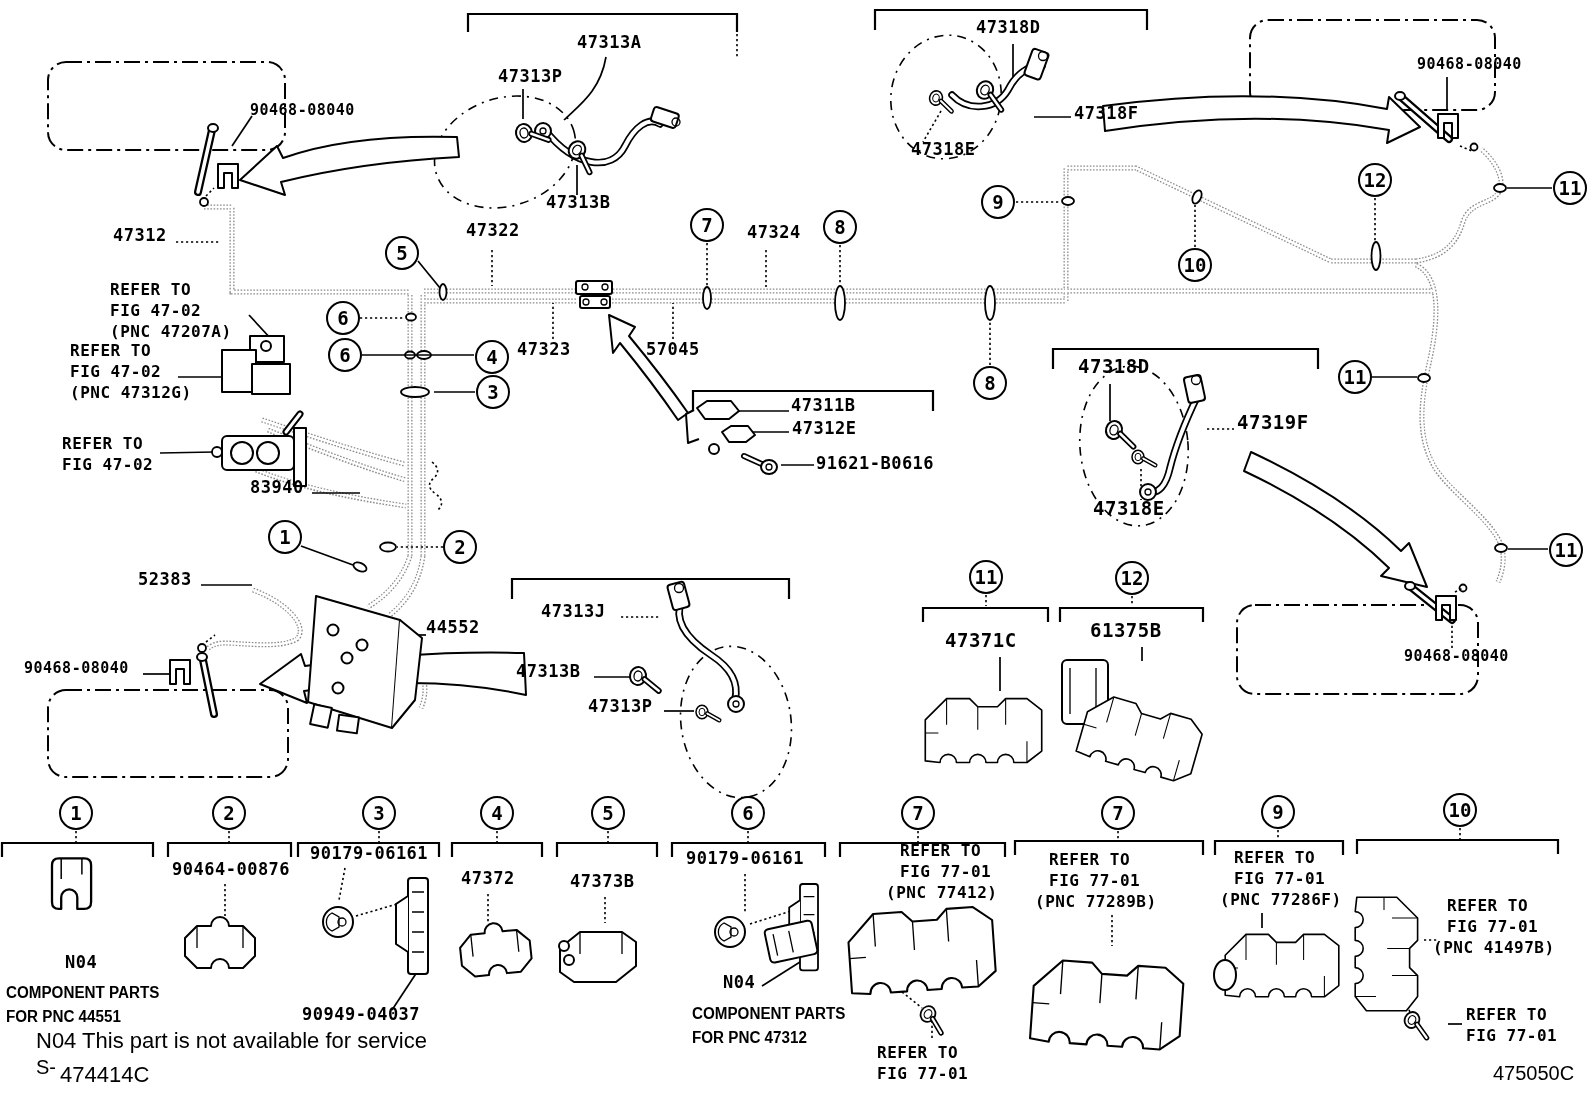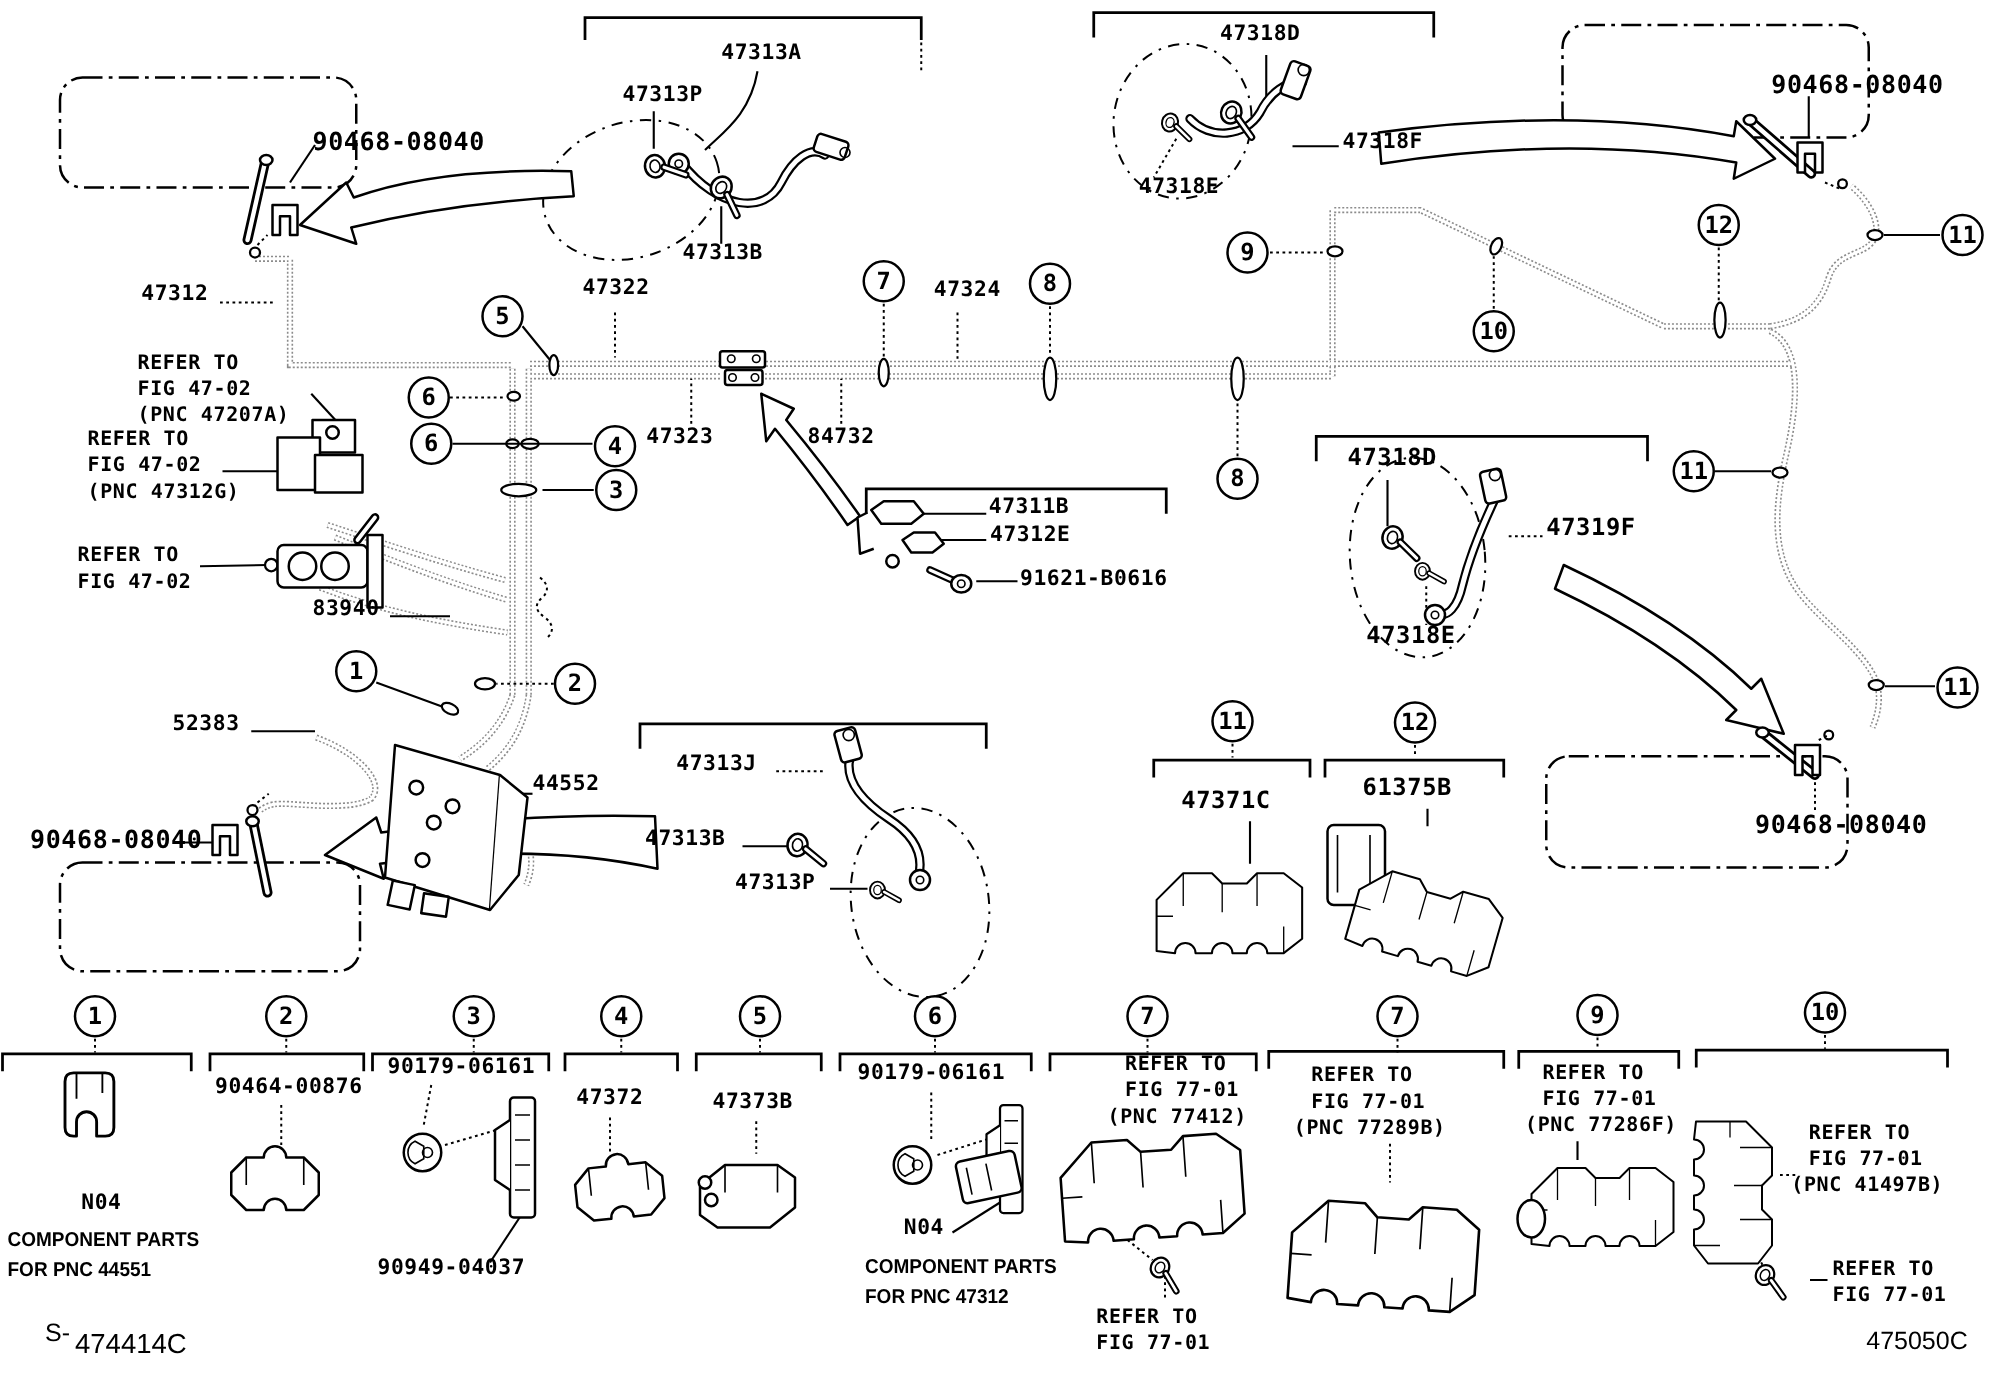--- a/index.html
+++ b/index.html
@@ -1,21 +1,21 @@
 <!DOCTYPE html>
 <html><head>
 <meta charset="utf-8">
 <style>
   html,body{margin:0;padding:0;background:#fff}
   #stage{position:relative;width:1592px;height:1099px;background:#fff;overflow:hidden;
          font-family:"DejaVu Sans Mono",monospace;color:#000}
   #lineart{position:absolute;left:0;top:0}
   .pl{position:absolute;white-space:nowrap;font:bold 17px "DejaVu Sans Mono",monospace;
       letter-spacing:.5px;line-height:1.1;cursor:default}
-  .pl-sm{font-size:20px}
+  .pl-sm{font-size:15px}
   .pl-lg{font-size:19px}
   .ref{position:absolute;white-space:nowrap;font:bold 16px "DejaVu Sans Mono",monospace;
        line-height:21px;letter-spacing:.5px}
   .ref div{height:21px}
   .co{position:absolute;width:34px;height:34px;box-sizing:border-box;border:2.5px solid #000;
       border-radius:50%;background:#fff;display:flex;align-items:center;justify-content:center;
       font:bold 19px "DejaVu Sans Mono",monospace;z-index:5}
   .cond{position:absolute;white-space:nowrap;font:bold 16px "Liberation Sans",sans-serif;
         transform:scaleX(.95);transform-origin:left top;line-height:24px}
   .note{position:absolute;white-space:nowrap;font:22px "Liberation Sans",sans-serif}
@@ -503,21 +503,21 @@
 <div class="pl" style="left:113px;top:226px">47312</div>
 <div class="pl" style="left:250px;top:478px">83940</div>
 <div class="pl" style="left:138px;top:570px">52383</div>
 <div class="pl pl-sm" style="left:24px;top:660px">90468-08040</div>
 <div class="pl" style="left:426px;top:618px">44552</div>
 <div class="pl" style="left:577px;top:33px">47313A</div>
 <div class="pl" style="left:498px;top:67px">47313P</div>
 <div class="pl" style="left:546px;top:193px">47313B</div>
 <div class="pl" style="left:466px;top:221px">47322</div>
 <div class="pl" style="left:517px;top:340px">47323</div>
-<div class="pl" style="left:646px;top:340px">84732</div>
+<div class="pl" style="left:646px;top:340px">57045</div>
 <div class="pl" style="left:747px;top:223px">47324</div>
 <div class="pl" style="left:791px;top:396px">47311B</div>
 <div class="pl" style="left:792px;top:419px">47312E</div>
 <div class="pl" style="left:816px;top:454px">91621-B0616</div>
 <div class="pl" style="left:541px;top:602px">47313J</div>
 <div class="pl" style="left:516px;top:662px">47313B</div>
 <div class="pl" style="left:588px;top:697px">47313P</div>
 <div class="pl" style="left:976px;top:18px">47318D</div>
 <div class="pl" style="left:1074px;top:104px">47318F</div>
 <div class="pl" style="left:911px;top:140px">47318E</div>
@@ -582,17 +582,18 @@
 <div class="ref" style="left:1433px;top:895px">
   <div style="padding-left:14px">REFER TO</div>
   <div style="padding-left:14px">FIG 77-01</div>
   <div>(PNC 41497B)</div>
 </div>
 <div class="ref" style="left:1466px;top:1004px">
   <div>REFER TO</div>
   <div>FIG 77-01</div>
 </div>
 
+<div class="note" style="left:36px;top:1028px">N04 This part is not available for service</div>
 <div class="note note-sm" style="left:36px;top:1056px">S-</div>
 <div class="note" style="left:60px;top:1062px">474414C</div>
 <div class="note note-sm" style="left:1493px;top:1062px">475050C</div>
 
 </div>
 
 </body></html>

